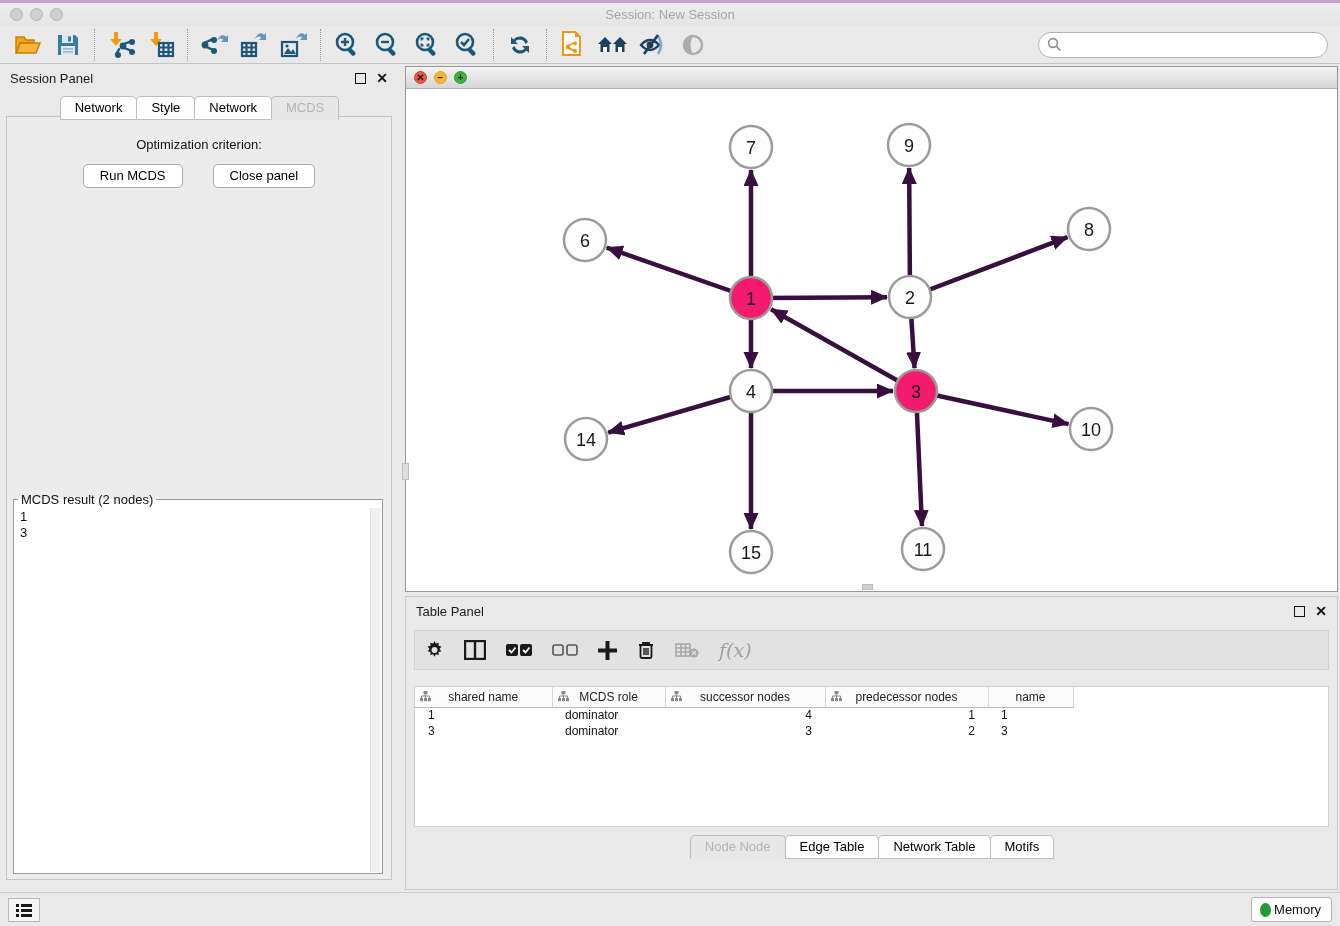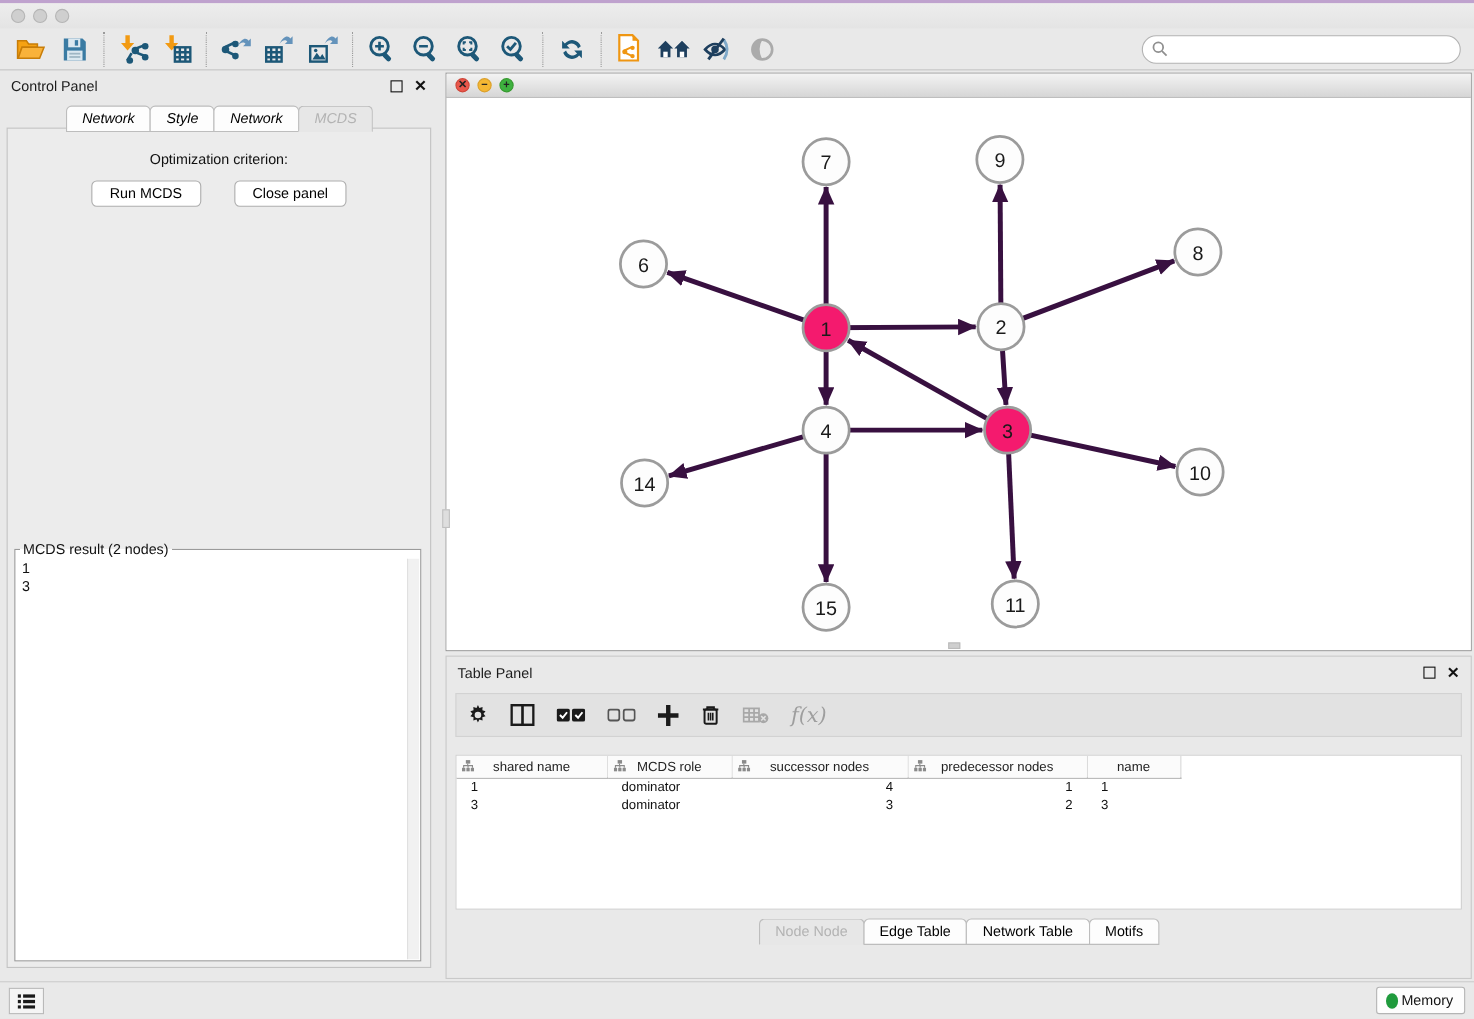--- a/index.html
+++ b/index.html
@@ -37,21 +37,21 @@
     width:290px; height:26px; background:#fff; border:1px solid #b3b3b3;
     border-radius:13px; display:flex; align-items:center; padding:0 8px; margin-right:4px;
   }
   .searchbox input { border:none; outline:none; flex:1; font-size:13px; background:transparent; margin-left:5px; }
   
   .control-panel { position:absolute; left:0; top:64px; width:398px; bottom:34px; }
   .panel-header { height:28px; display:flex; align-items:center; padding:0 10px; }
   .panel-header .ph-title { font-size:13px; color:#1c1c1c; flex:1; }
   .ph-float { width:11px; height:11px; border:1.5px solid #111; margin-right:10px; }
   .ph-close { font-weight:bold; font-size:14px; color:#111; line-height:1; }
-  .cp-tabs { display:flex; justify-content:center; position:relative; z-index:2; margin-top:4px;font-style:italic; }
+  .cp-tabs { display:flex; justify-content:center; position:relative; z-index:2; margin-top:4px; }
   .tab {
     padding:3px 14px 4px; font-size:13px; background:#fdfdfd;
     border:1px solid #bdbdbd; border-radius:5px 5px 0 0; margin-right:-1px;
     color:#000;
   }
   .tab.selected { background:#e7e7e7; color:#b3b3b3; border-bottom-color:#e7e7e7; }
   .cp-body {
     position:absolute; left:6px; right:6px; top:52px; bottom:12px;
     background:#ececec; border:1px solid #c3c3c3;
   }
@@ -132,20 +132,21 @@
     display:flex; align-items:center; gap:3px; padding:0 10px 0 8px; font-size:13px; color:#111;
   }
   .mem-dot { width:11px; height:14px; border-radius:50%; background:#1f9a3c; }
   svg { display:block; }
 </style>
 </head>
 <body>
 
 <div class="accent-strip"></div>
 <div class="titlebar">
+  <span class="title">Session: New Session</span>
   <div class="traffic">
     <span class="tl"></span>
     <span class="tl"></span>
     <span class="tl"></span>
   </div>
 </div>
 
 <div class="toolbar">
   <div class="tb-btn">
     <svg width="28" height="24" viewBox="0 0 28 24">
@@ -296,21 +297,21 @@
     <svg width="15" height="15" viewBox="0 0 15 15">
         <circle cx="6" cy="6" r="4.4" fill="none" stroke="#8f8f8f" stroke-width="1.6"></circle>
         <path d="M9.4 9.4 L13.5 13.5" stroke="#8f8f8f" stroke-width="1.6"></path>
       </svg>
     <input value="" style="">
   </div>
 </div>
 
 <div class="control-panel">
   <div class="panel-header">
-    <span class="ph-title">Control Panel</span>
+    <span class="ph-title">Session Panel</span>
     <span class="ph-float"></span>
     <span class="ph-close">✕</span>
   </div>
   <div class="cp-tabs">
     <span class="tab">Network</span>
     <span class="tab">Style</span>
     <span class="tab">Network</span>
     <span class="tab selected">MCDS</span>
   </div>
   <div class="cp-body">

